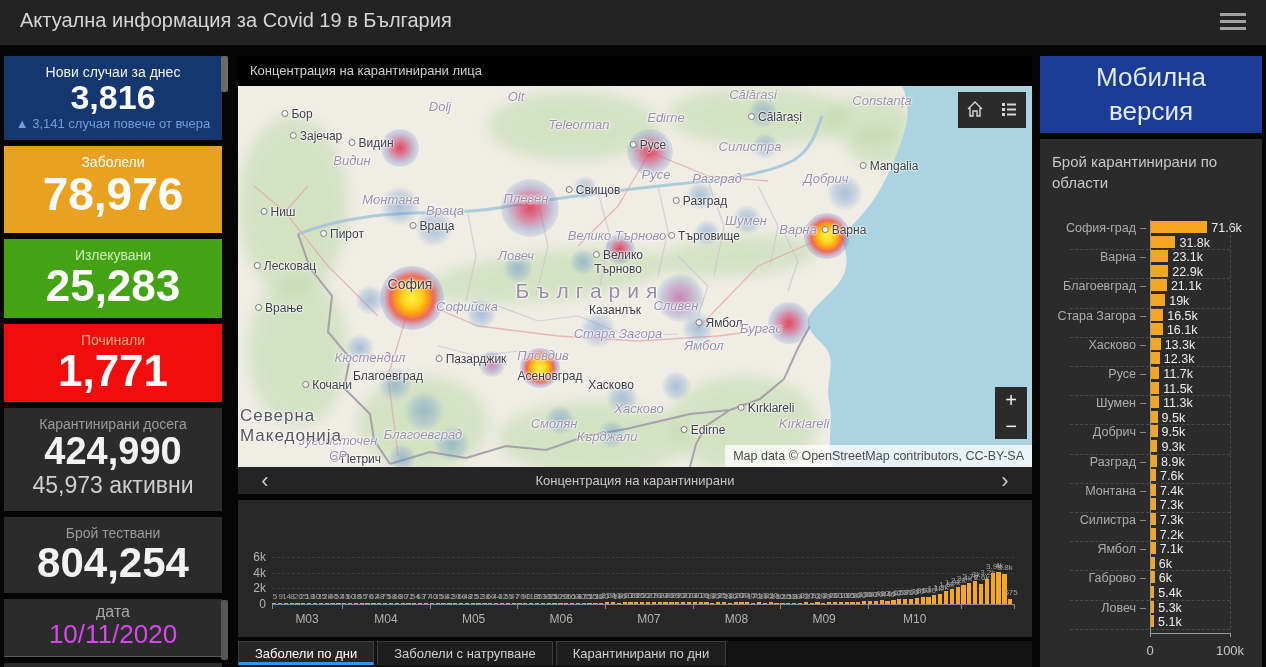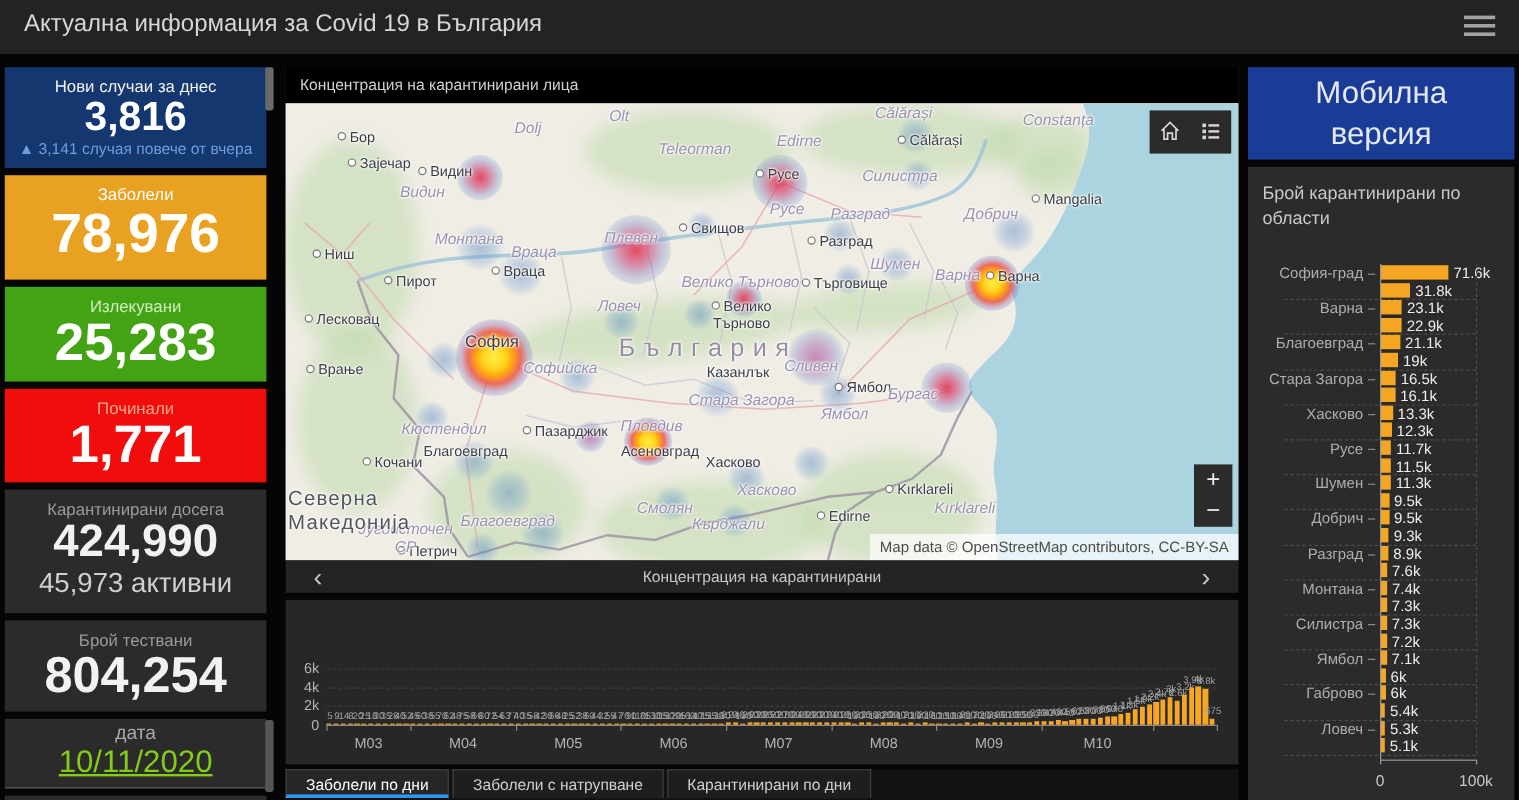--- a/index.html
+++ b/index.html
@@ -127,21 +127,21 @@
       <div class="card-title" style="color: rgb(155, 155, 155);">Карантинирани досега</div>
       <div class="card-value" style="color: rgb(242, 242, 242);">424,990</div>
       <div class="card-sub" style="color: rgb(207, 207, 207);">45,973 активни</div>
     </section>
     <section class="card" id="card-5" style="background: rgb(43, 43, 43);">
       <div class="card-title" style="color: rgb(155, 155, 155);">Брой тествани</div>
       <div class="card-value" style="color: rgb(242, 242, 242);">804,254</div>
     </section>
     <section class="card" id="card-6" style="background: rgb(43, 43, 43);">
       <div class="card-title" style="color: rgb(168, 168, 168);">дата</div>
-      <div class="card-value" style="color: #84cc16; text-decoration: underline;">10/11/2020</div>
+      <div class="card-value" style="color: #d946ef;">10/11/2020</div>
     </section>
     <div class="stub"></div>
   </aside>
   <div class="scroll-thumb" style="left:221px;top:56px;height:36px;"></div>
   <div class="scroll-thumb" style="left:221px;top:600px;height:60px;background:#565656;"></div>
 
   <main class="center-col">
     <section class="map-panel">
       <div class="panel-title">Концентрация на карантинирани лица</div>
       <div class="map-area" id="mapArea">

